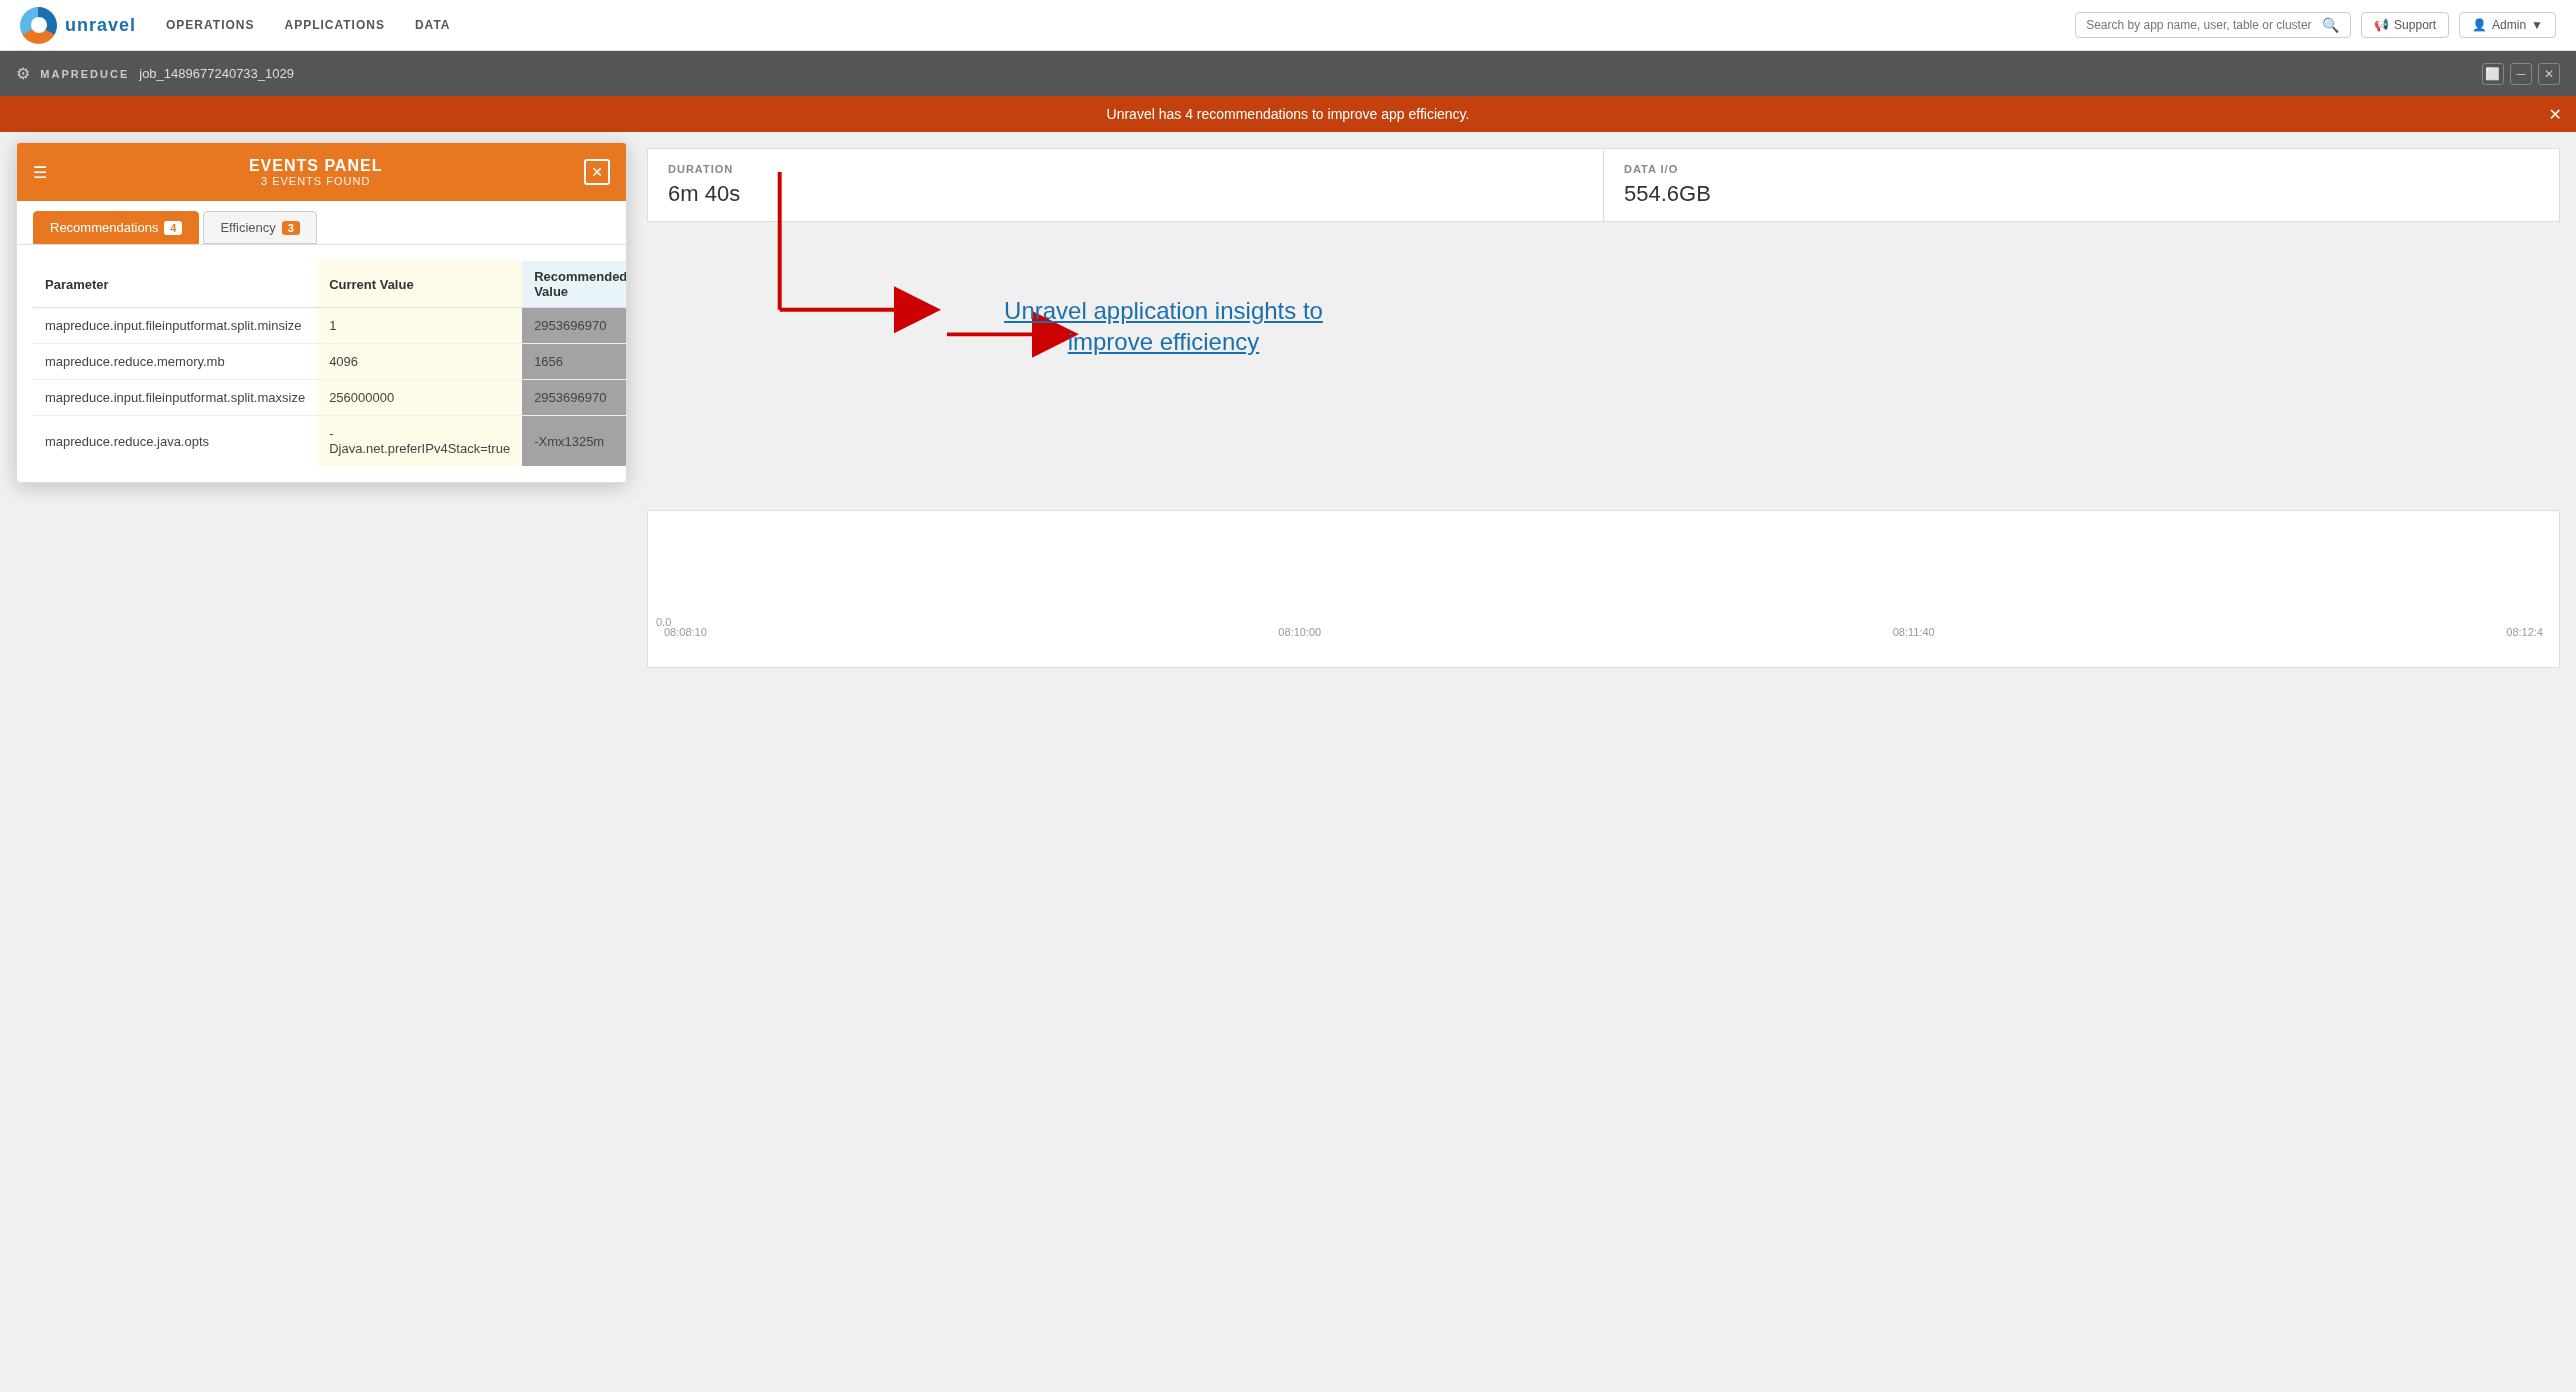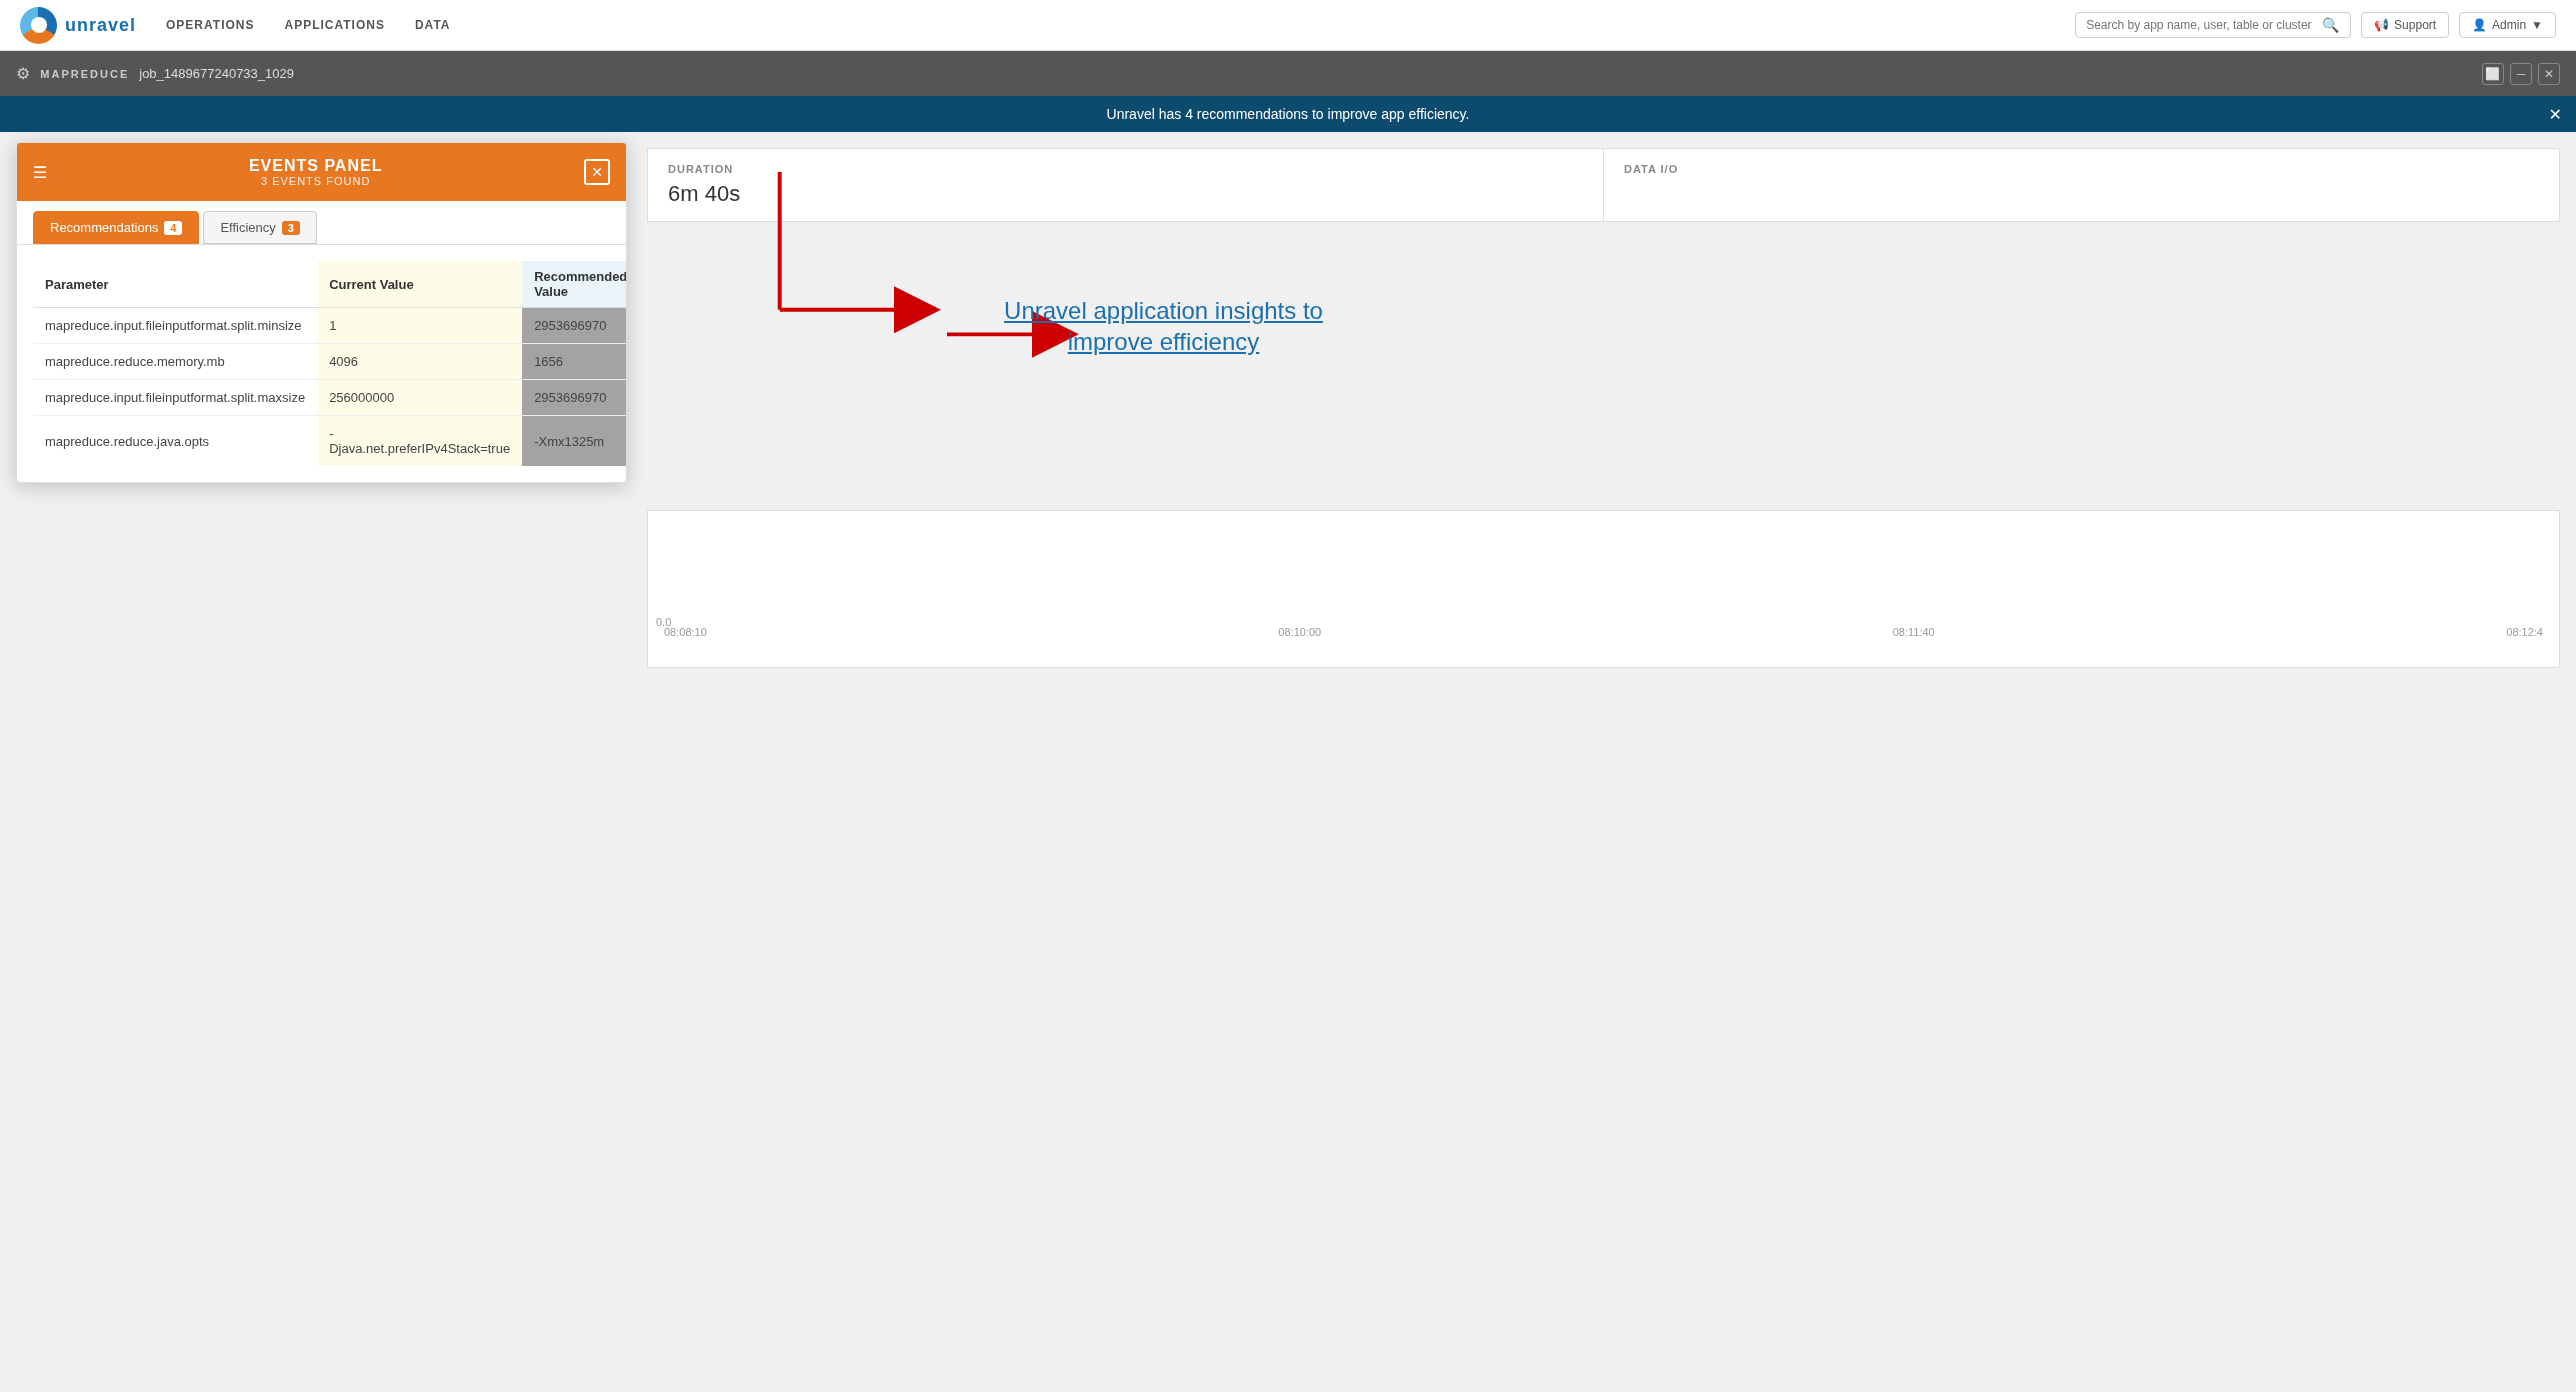--- a/index.html
+++ b/index.html
@@ -47,21 +47,21 @@
     .title-bar-id { color: #ddd; font-size: 13px; font-weight: 400; }
     .title-bar-controls { display: flex; gap: 6px; }
     .title-ctrl {
       width: 22px; height: 22px; border: 1px solid #888; border-radius: 3px;
       background: transparent; cursor: pointer; display: flex; align-items: center; justify-content: center;
       color: #ccc; font-size: 12px;
     }
 
     
     .notification-banner {
-      background: #0c4a6e; color: white; text-align: center;
+      background: #c2410c; color: white; text-align: center;
       padding: 10px; font-size: 14px; font-weight: 500;
       display: flex; align-items: center; justify-content: center; position: relative;
     }
     .notification-close {
       position: absolute; right: 14px; top: 50%; transform: translateY(-50%);
       cursor: pointer; font-size: 16px; color: white; background: none; border: none;
     }
 
     
     .content-area { display: flex; padding: 16px; gap: 16px; position: relative; }
@@ -254,20 +254,21 @@
 
     <div class="right-content">
 
       <div class="metrics-row">
         <div class="metric-card">
           <div class="metric-label">DURATION</div>
           <div class="metric-value">6m 40s</div>
         </div>
         <div class="metric-card" style="border-left:none;">
           <div class="metric-label">DATA I/O</div>
+          <div class="metric-value">554.6GB</div>
         </div>
       </div>
 
       <div style="position:absolute; top: 79px; left: 631px; width: 789px;">
 
         <svg width="493" height="246" style="position:absolute; top:-39px; left:99px;" viewBox="0 0 500 250">
 
           <defs>
             <marker id="arrowhead" markerWidth="12" markerHeight="12" refX="6" refY="6" orient="auto">
               <polygon points="0 0, 12 6, 0 12" fill="#cc0000"></polygon>

